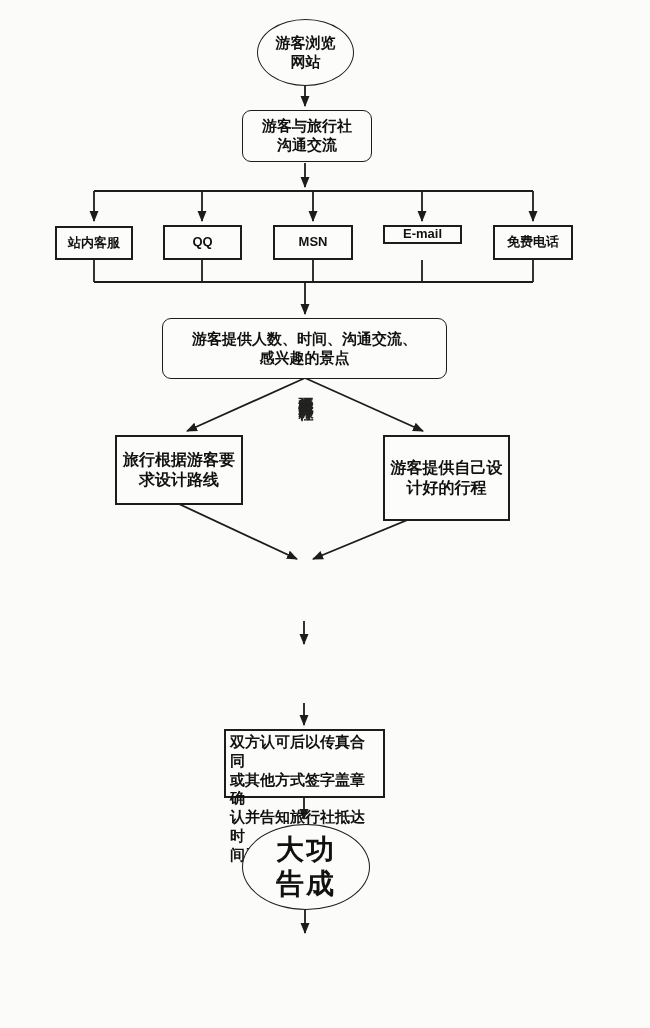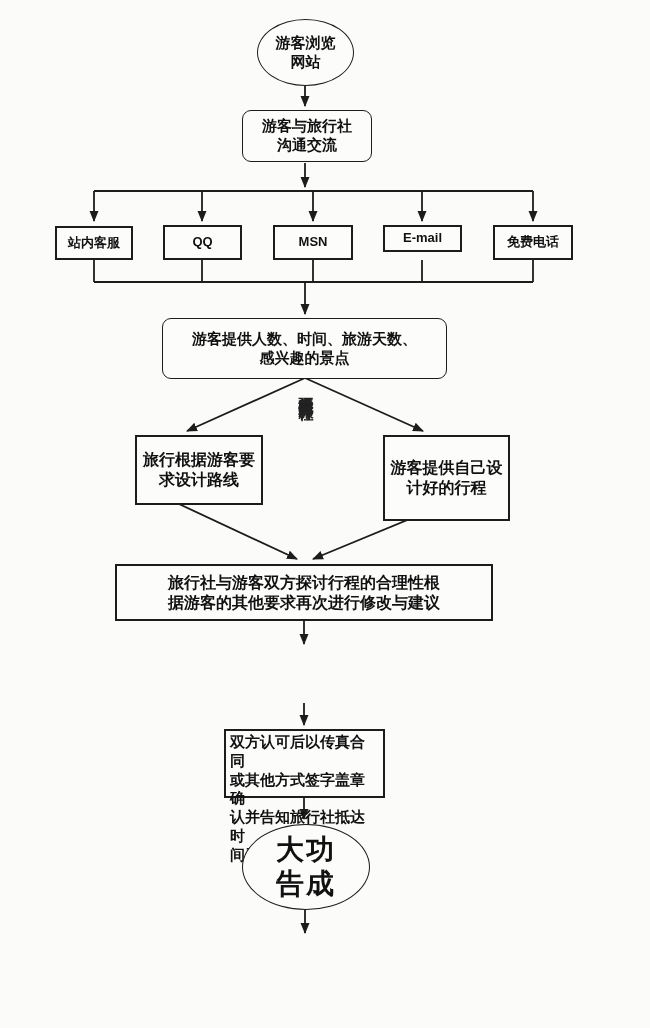--- a/index.html
+++ b/index.html
@@ -99,34 +99,32 @@
 
   <div class="node rounded" style="left:242px;top:110px;width:130px;height:52px;">游客与旅行社
 沟通交流</div>
 
   <div class="node ellipse" style="left:257px;top:19px;width:97px;height:67px;">游客浏览
 网站</div>
 
   <div class="node channel" style="left:55px;top:226px;width:78px;height:34px;">站内客服</div>
   <div class="node channel" style="left:163px;top:225px;width:79px;height:35px;">QQ</div>
   <div class="node channel" style="left:273px;top:225px;width:80px;height:35px;">MSN</div>
-  <div class="node channel" style="left:383px;top:225px;width:79px;height:27px;">E-mail</div>
+  <div class="node channel" style="left:383px;top:225px;width:79px;height:19px;">E-mail</div>
   <div class="node channel" style="left:493px;top:225px;width:80px;height:35px;">免费电话</div>
 
-  <div class="node rounded" style="left:162px;top:318px;width:285px;height:61px;">游客提供人数、时间、旅游天数、
+  <div class="node rounded" style="left:162px;top:318px;width:285px;height:61px;">游客提供人数、时间、沟通交流、
 感兴趣的景点</div>
 
-  <div class="node w16" style="left:115px;top:435px;width:128px;height:70px;margin-left:20px;">旅行根据游客要
+  <div class="node w16" style="left:115px;top:435px;width:128px;height:70px;">旅行根据游客要
 求设计路线</div>
 
   <div class="node w16" style="left:383px;top:435px;width:127px;height:86px;">游客提供自己设
 计好的行程</div>
 
-  <div class="node w16" style="left:115px;top:564px;width:378px;height:57px;">旅行社与游客双方探讨行程的合理性根
-据游客的其他要求再次进行修改与建议</div>
 
 
   <div class="node leftalign" style="left:224px;top:729px;width:161px;height:69px;">双方认可后以传真合同
 或其他方式签字盖章确
 认并告知旅行社抵达时
 间及接站内容</div>
 
   <div class="node ellipse big" style="left:242px;top:824px;width:128px;height:86px;">大功
 告成</div>
 

